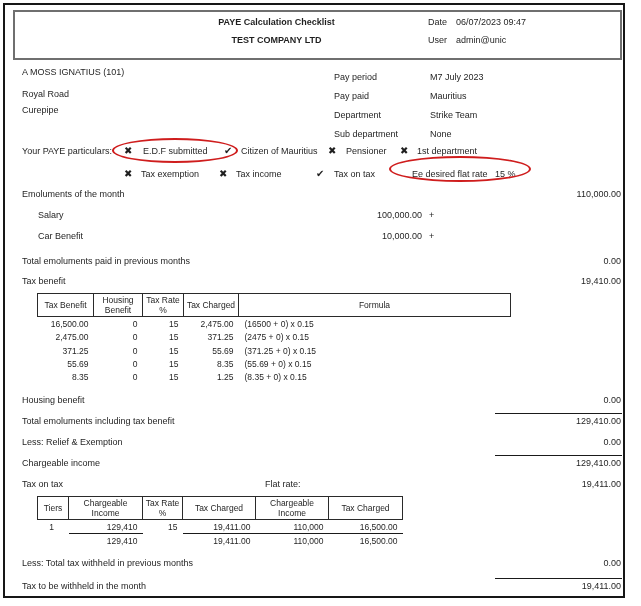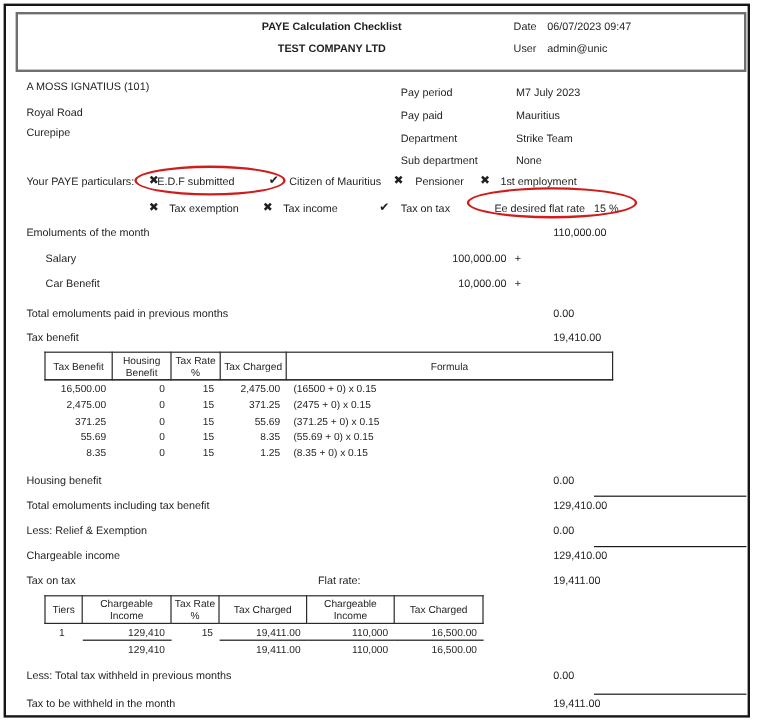--- a/index.html
+++ b/index.html
@@ -14,21 +14,21 @@
   .abs { position: absolute; white-space: nowrap; }
   .page-border {
     position: absolute; left: 3px; top: 3px; width: 622px; height: 595px;
     border: 2px solid #161616; pointer-events: none;
   }
   .header-box {
     position: absolute; left: 13px; top: 10px; width: 609px; height: 50px;
     border: 2px solid #6f6f6f;
   }
   .title-wrap { position: absolute; left: 13px; top: 0; width: 527px; text-align: center; font-weight: bold; }
-  .rv { position: absolute; right: 20px; width: 160px; }
+  .rv { position: absolute; right: 20px; width: 160px; text-align: right; }
   .mv { position: absolute; left: 310px; width: 112px; text-align: right; }
   .overline { position: absolute; border-top: 1px solid #1a1a1a; width: 127px; right: 19px; }
   .glyph { font-family: "DejaVu Sans", sans-serif; font-size: 10px; line-height: 9px; }
   .redcircle {
     position: absolute; border: 2px solid #cf1d1d; border-radius: 50%;
     background: transparent;
   }
   table { border-collapse: collapse; table-layout: fixed; position: absolute; font-size: 8.5px; color: #1f1f1f; }
   th {
     border: 1px solid #2a2a2a; font-weight: normal; text-align: center;
@@ -62,27 +62,27 @@
 <div class="abs" style="left:334px;top:91px">Pay paid</div>
 <div class="abs" style="left:430px;top:91px">Mauritius</div>
 <div class="abs" style="left:334px;top:110px">Department</div>
 <div class="abs" style="left:430px;top:110px">Strike Team</div>
 <div class="abs" style="left:334px;top:129px">Sub department</div>
 <div class="abs" style="left:430px;top:129px">None</div>
 
 <div class="abs" style="left:22px;top:146px">Your PAYE particulars:</div>
 
 <span class="abs glyph" style="left:124px;top:146px">✖</span>
-<span class="abs" style="left:131px;top:146px">E.D.F submitted</span>
+<span class="abs" style="left:143px;top:146px">E.D.F submitted</span>
 <span class="abs glyph" style="left:224px;top:146px">✔</span>
 <span class="abs" style="left:241px;top:146px">Citizen of Mauritius</span>
 <span class="abs glyph" style="left:328px;top:146px">✖</span>
 <span class="abs" style="left:346px;top:146px">Pensioner</span>
 <span class="abs glyph" style="left:400px;top:146px">✖</span>
-<span class="abs" style="left:417px;top:146px">1st employment</span>
+<span class="abs" style="left:417px;top:146px">1st department</span>
 
 <span class="abs glyph" style="left:124px;top:169px">✖</span>
 <span class="abs" style="left:141px;top:169px">Tax exemption</span>
 <span class="abs glyph" style="left:219px;top:169px">✖</span>
 <span class="abs" style="left:236px;top:169px">Tax income</span>
 <span class="abs glyph" style="left:316px;top:169px">✔</span>
 <span class="abs" style="left:334px;top:169px">Tax on tax</span>
 <span class="abs" style="left:412px;top:169px">Ee desired flat rate</span>
 <span class="abs" style="left:495px;top:169px">15 %</span>
 

